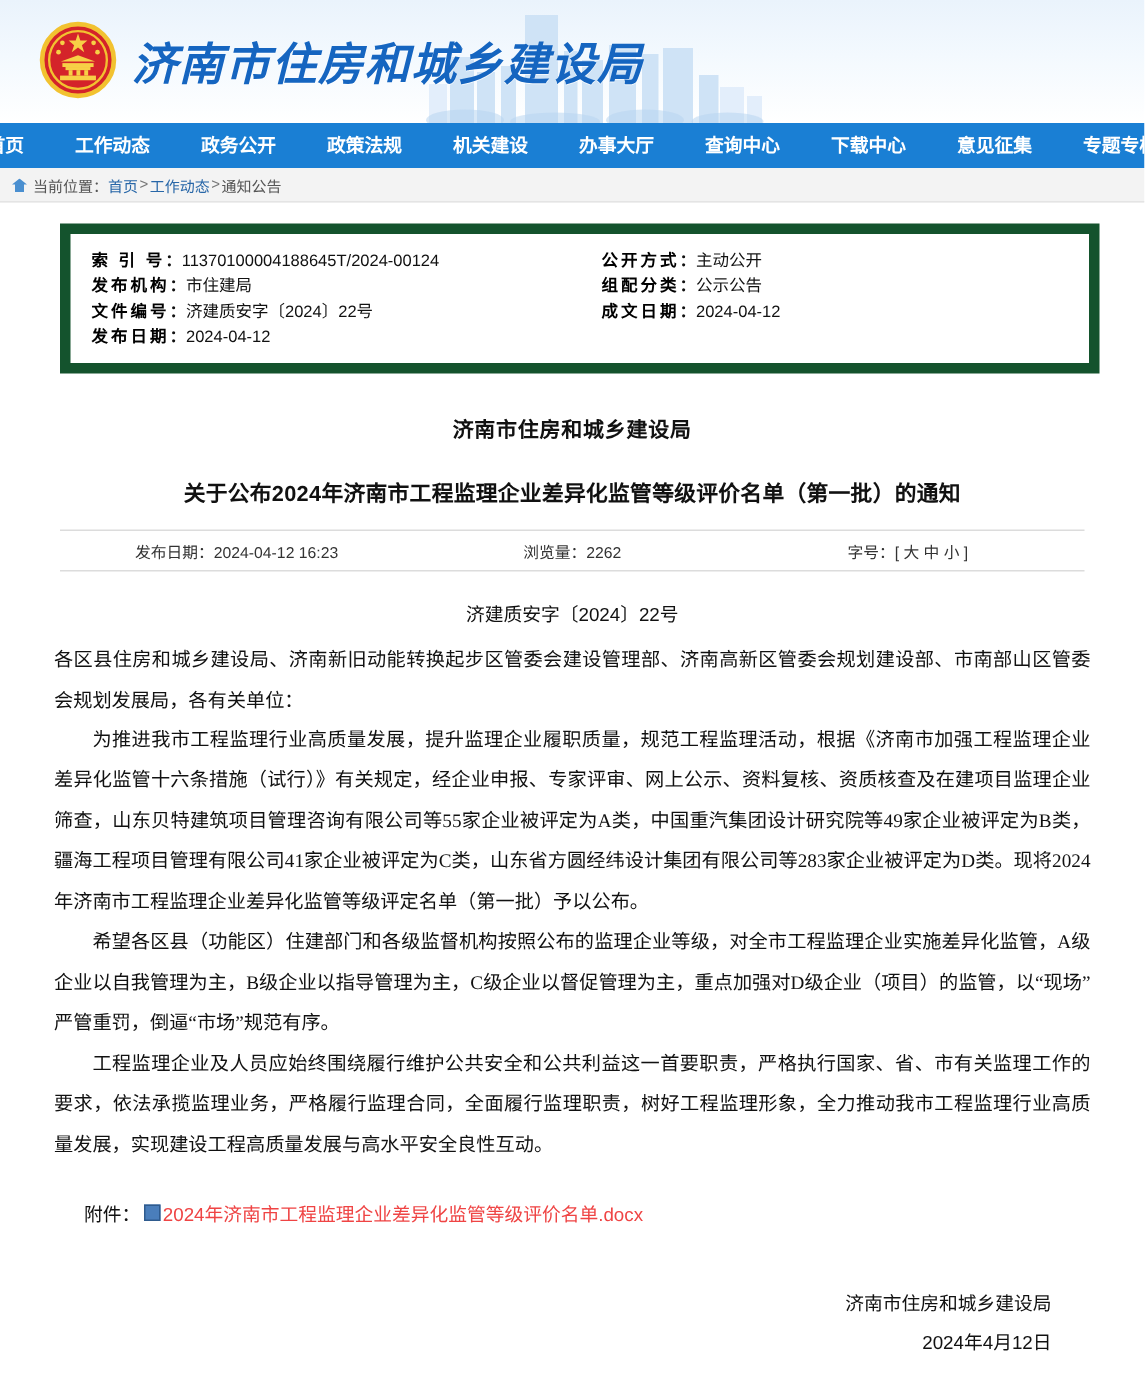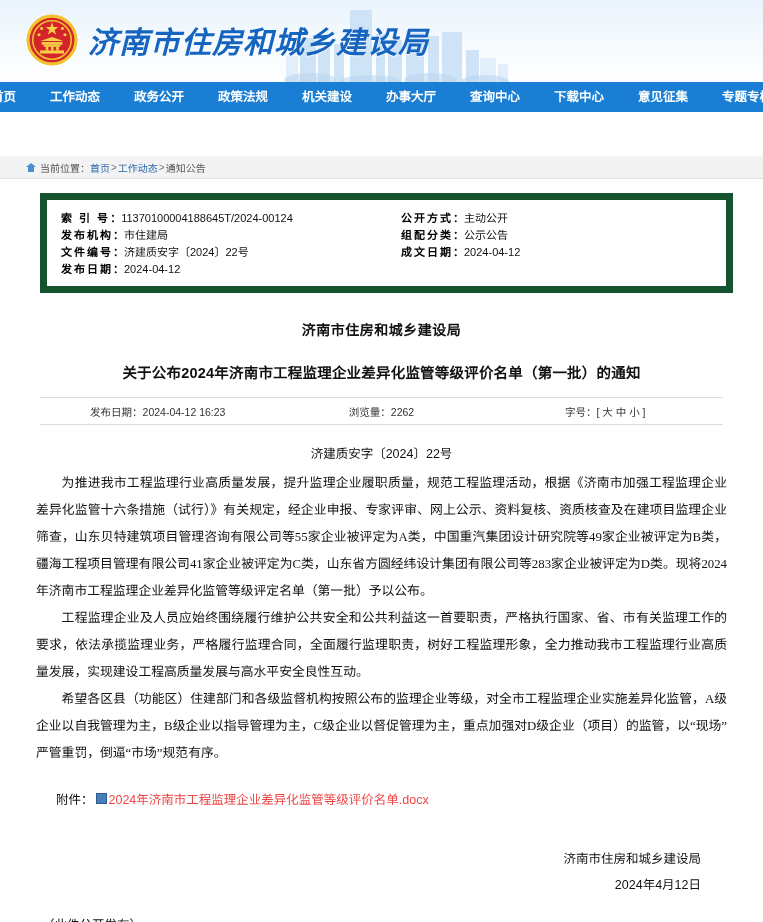--- a/index.html
+++ b/index.html
@@ -74,24 +74,23 @@
     cursor: pointer;
   }
 
   
   .breadcrumb-bar {
     height: 22px;
     background: #f3f3f3;
     border-bottom: 1px solid #e4e4e4;
     display: flex;
     align-items: center;
-    padding-left: 26px;
+    padding-left: 8px;
     font-size: 10px;
     color: #555;
-    margin-top: 44px;
   }
   .home-icon { margin-right: 4px; display: inline-flex; }
   .crumb-sep { margin: 0 1px; color: #777; }
   .crumb-link { color: #2867a8; cursor: pointer; }
   .crumb-current { color: #555; }
 
   
   .page {
     padding: 0 30px;
   }
@@ -343,23 +342,24 @@
       <span>浏览量：</span><span>2262</span>
     </div>
     <div class="info-cell">
       <span>字号：</span><span class="fontsize-opts">[ 大 中 小 ]</span>
     </div>
   </div>
 
   <div class="doc-number">济建质安字〔2024〕22号</div>
 
   <div class="article">
+    <p>各区县住房和城乡建设局、济南新旧动能转换起步区管委会建设管理部、济南高新区管委会规划建设部、市南部山区管委会规划发展局，各有关单位：</p>
     <p class="indent">为推进我市工程监理行业高质量发展，提升监理企业履职质量，规范工程监理活动，根据《济南市加强工程监理企业差异化监管十六条措施（试行）》有关规定，经企业申报、专家评审、网上公示、资料复核、资质核查及在建项目监理企业筛查，山东贝特建筑项目管理咨询有限公司等55家企业被评定为A类，中国重汽集团设计研究院等49家企业被评定为B类，疆海工程项目管理有限公司41家企业被评定为C类，山东省方圆经纬设计集团有限公司等283家企业被评定为D类。现将2024年济南市工程监理企业差异化监管等级评定名单（第一批）予以公布。</p>
+    <p class="indent">希望各区县（功能区）住建部门和各级监督机构按照公布的监理企业等级，对全市工程监理企业实施差异化监管，A级企业以自我管理为主，B级企业以指导管理为主，C级企业以督促管理为主，重点加强对D级企业（项目）的监管，以“现场”严管重罚，倒逼“市场”规范有序。</p>
     <p class="indent">工程监理企业及人员应始终围绕履行维护公共安全和公共利益这一首要职责，严格执行国家、省、市有关监理工作的要求，依法承揽监理业务，严格履行监理合同，全面履行监理职责，树好工程监理形象，全力推动我市工程监理行业高质量发展，实现建设工程高质量发展与高水平安全良性互动。</p>
-    <p class="indent">希望各区县（功能区）住建部门和各级监督机构按照公布的监理企业等级，对全市工程监理企业实施差异化监管，A级企业以自我管理为主，B级企业以指导管理为主，C级企业以督促管理为主，重点加强对D级企业（项目）的监管，以“现场”严管重罚，倒逼“市场”规范有序。</p>
   </div>
 
   <div class="attach">
     <span>附件：</span>
     <span class="attach-icon"></span>
     <span class="attach-link">2024年济南市工程监理企业差异化监管等级评价名单.docx</span>
   </div>
 
   <div class="signature">
     <div>济南市住房和城乡建设局</div>

